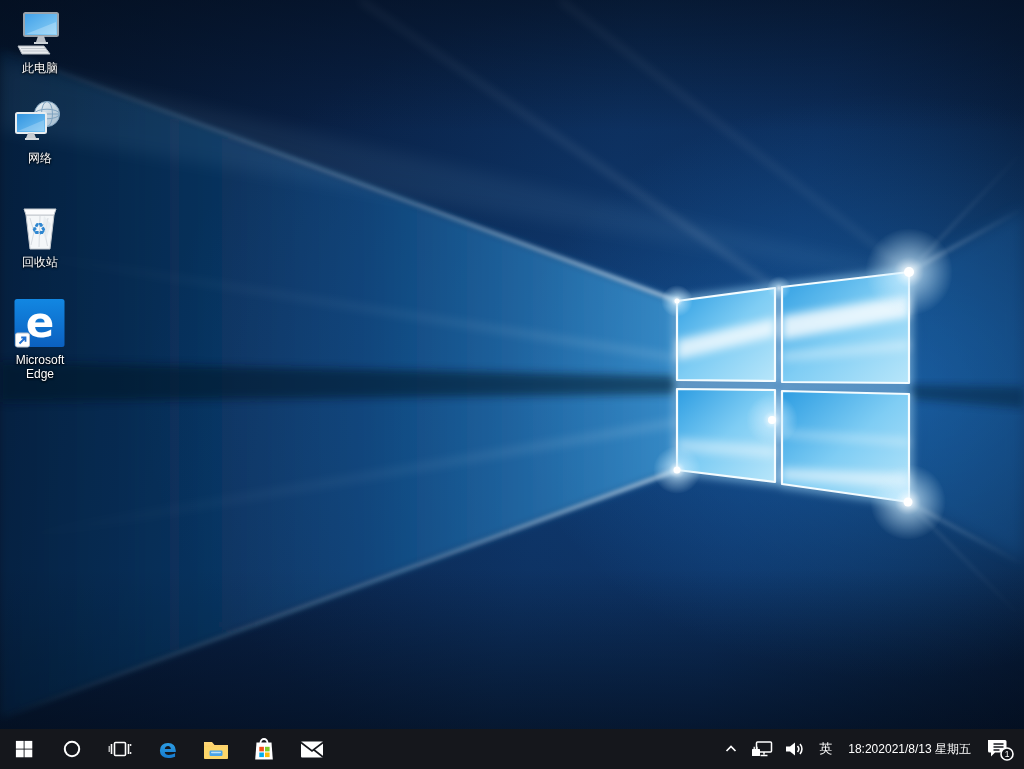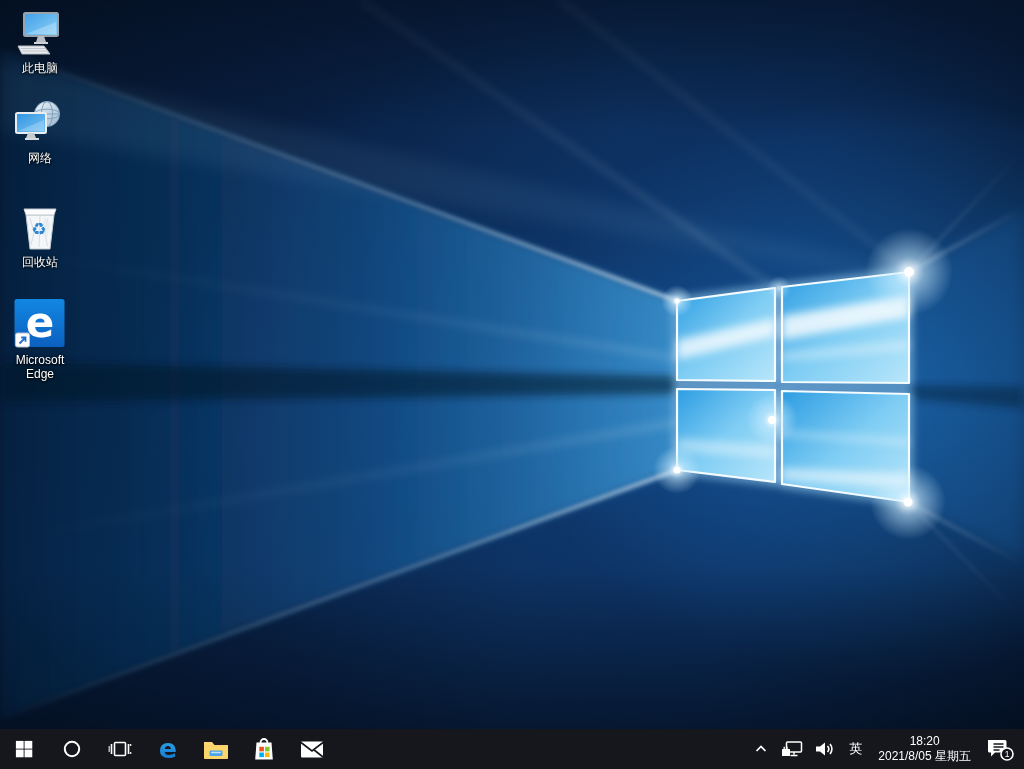--- a/index.html
+++ b/index.html
@@ -33,21 +33,21 @@
 
   
   .taskbar{
     position:absolute;left:0;bottom:0;width:1024px;height:40px;
     background:#15171c;display:flex;align-items:stretch;z-index:10;
   }
   .tb-btn{width:48px;height:40px;display:flex;align-items:center;justify-content:center;flex:0 0 auto;}
   .tray{margin-left:auto;display:flex;align-items:stretch;}
   .tray-item{height:40px;display:flex;align-items:center;justify-content:center;padding:0 6px;color:#fff;}
   .ime{font-size:13px;padding:0 8px;}
-  .clock{flex-direction:column;line-height:15px;font-size:12px;text-align:center;padding:0 8px;color:#fff;}
+  .clock{flex-direction:row;line-height:15px;font-size:12px;text-align:center;padding:0 8px;color:#fff;}
   .tray .pad-r{padding-right:10px;}
 </style>
 </head>
 <body>
 
 <div class="screen">
 
   <div class="desktop">
     <svg class="wp" viewBox="0 0 1024 729" preserveAspectRatio="none">
       <defs>
@@ -316,21 +316,21 @@
         <svg width="20" height="16" viewBox="0 0 20 16">
           <polygon points="1,5.5 5,5.5 10,1.5 10,14.5 5,10.5 1,10.5" fill="#fff"></polygon>
           <path d="M12.5 5 a4.5 4.5 0 0 1 0 6 M15 3 a7.5 7.5 0 0 1 0 10" fill="none" stroke="#fff" stroke-width="1.6"></path>
         </svg>
       </div>
 
       <div class="tray-item ime">英</div>
 
       <div class="tray-item clock">
         <div>18:20</div>
-        <div>2021/8/05 星期五</div>
+        <div>2021/8/13 星期五</div>
       </div>
 
       <div class="tray-item pad-r">
         <svg width="29" height="25" viewBox="0 0 29 25">
           <path d="M3 3 h17 a1.5 1.5 0 0 1 1.5 1.5 V14 a1.5 1.5 0 0 1 -1.5 1.5 H10 L6 19.5 V15.5 H4.5 A1.5 1.5 0 0 1 3 14 Z" fill="#ffffff"></path>
           <path d="M8.5 7 h10 M8.5 10 h10 M8.5 13 h6" stroke="#15171c" stroke-width="1.4"></path>
           <circle cx="22" cy="17" r="6" fill="#101318" stroke="#fff" stroke-width="1.6"></circle>
           <text x="22" y="20" font-size="8.5" text-anchor="middle" fill="#fff" font-family="'Liberation Sans',sans-serif">1</text>
         </svg>
       </div>

